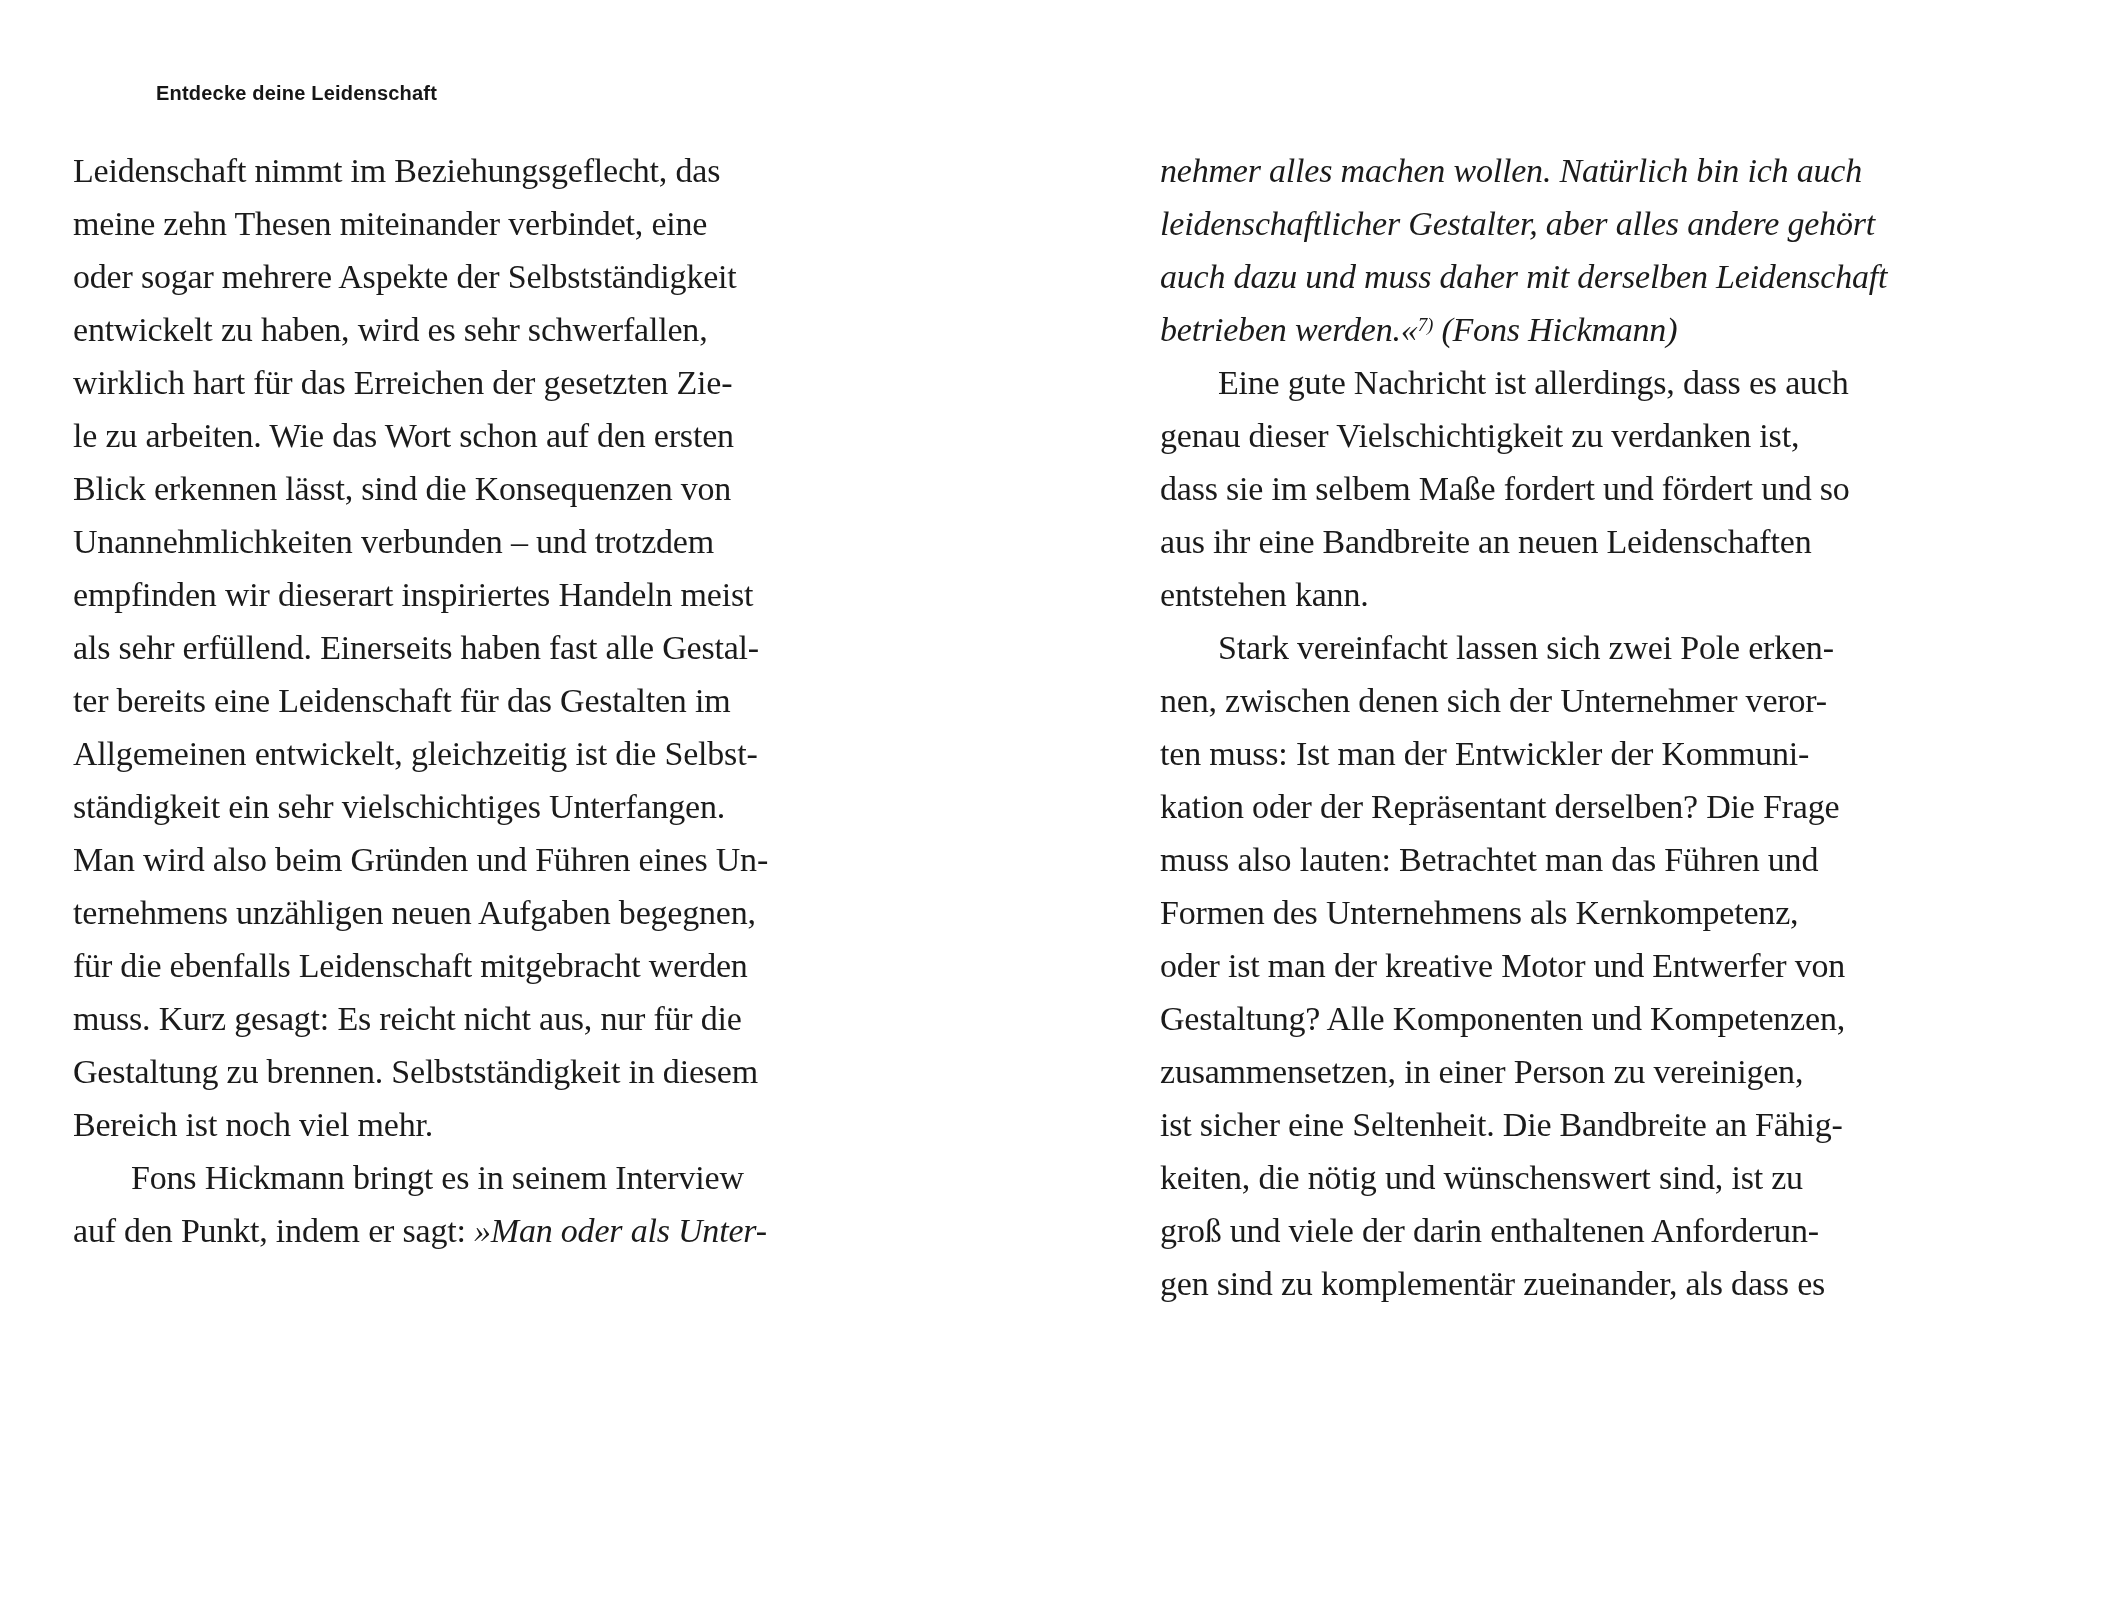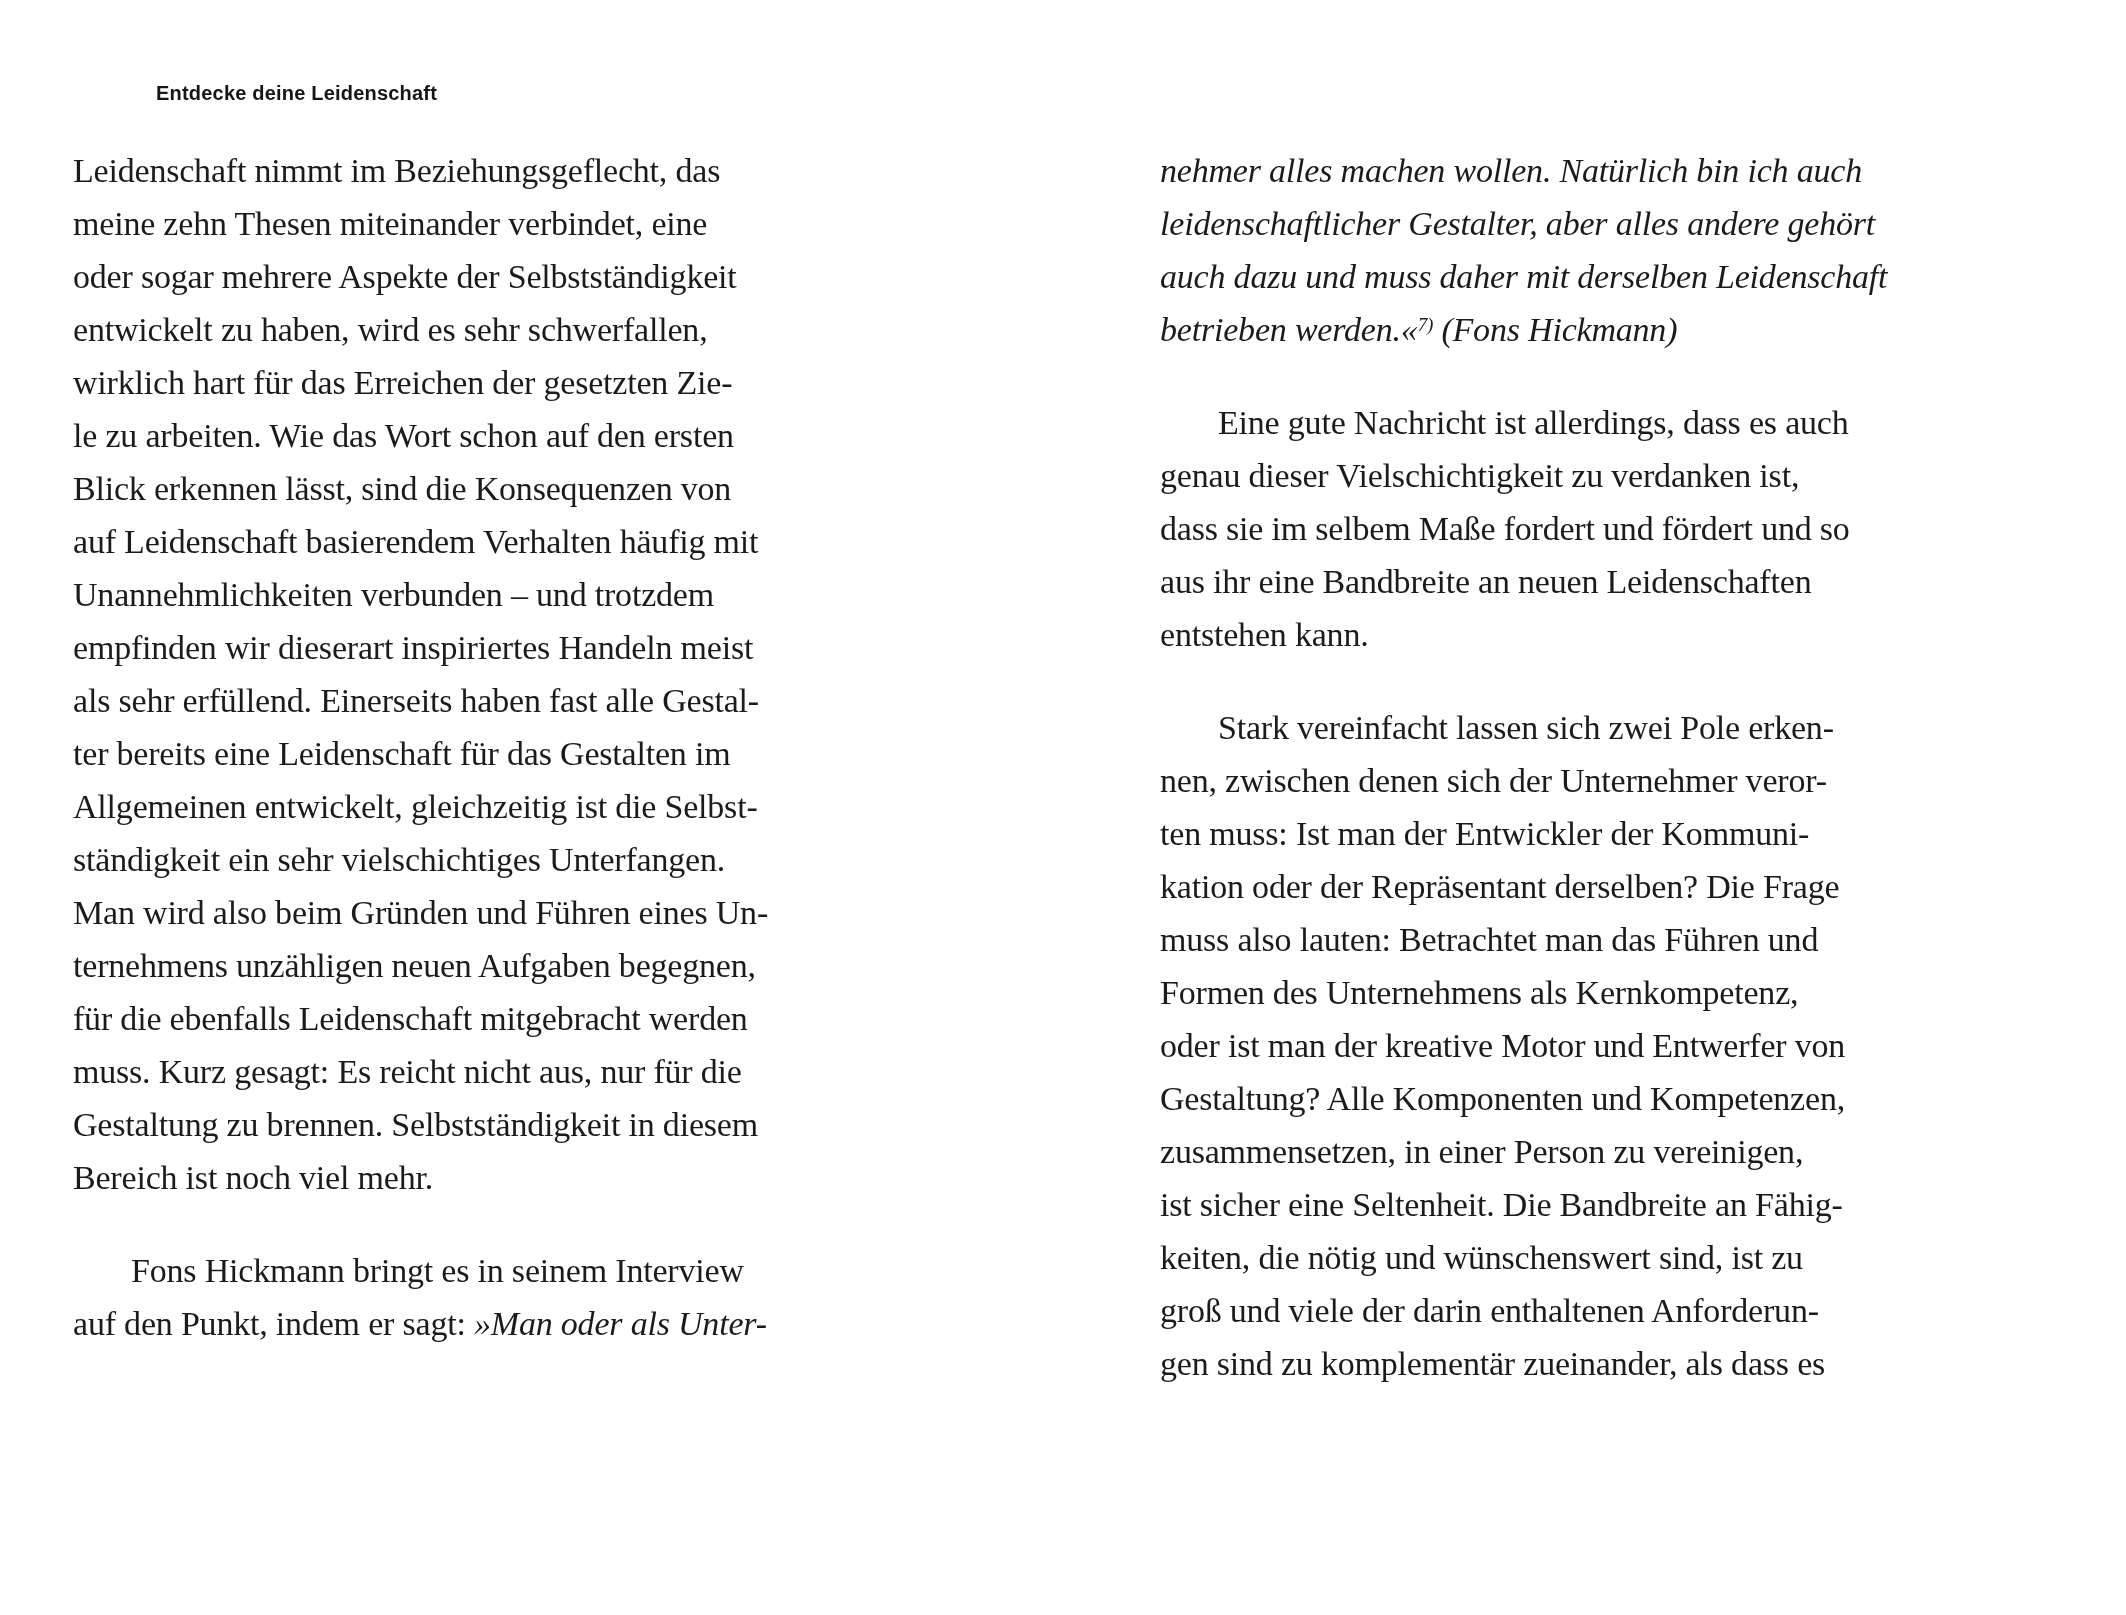--- a/index.html
+++ b/index.html
@@ -29,21 +29,21 @@
     position: absolute;
     top: 144px;
     font-size: 34px;
     line-height: 53px;
     letter-spacing: -0.2px;
   }
   .page-left  .textblock { left: 73px;  width: 900px; }
   .page-right .textblock { left: 97px;  width: 920px; }
 
   .line { white-space: pre; }
-  .indent { padding-left: 58px; margin-top: 40px; }
+  .indent { padding-left: 58px; }
   .italic { font-style: italic; }
   .fn {
     font-size: 0.56em;
     line-height: 0;
     vertical-align: baseline;
     position: relative;
     top: -0.55em;
   }
   .folio {
     position: absolute;
@@ -64,21 +64,20 @@
     <div class="running-header">Entdecke deine Leidenschaft</div>
 
     <div class="textblock">
       <div class="line">Leidenschaft nimmt im Beziehungsgeflecht, das</div>
       <div class="line">meine zehn Thesen miteinander verbindet, eine</div>
       <div class="line">oder sogar mehrere Aspekte der Selbstständigkeit</div>
       <div class="line">entwickelt zu haben, wird es sehr schwerfallen,</div>
       <div class="line">wirklich hart für das Erreichen der gesetzten Zie-</div>
       <div class="line">le zu arbeiten. Wie das Wort schon auf den ersten</div>
       <div class="line">Blick erkennen lässt, sind die Konsequenzen von</div>
-      <div class="line">auf Leidenschaft basierendem Verhalten häufig mit</div>
       <div class="line">Unannehmlichkeiten verbunden – und trotzdem</div>
       <div class="line">empfinden wir dieserart inspiriertes Handeln meist</div>
       <div class="line">als sehr erfüllend. Einerseits haben fast alle Gestal-</div>
       <div class="line">ter bereits eine Leidenschaft für das Gestalten im</div>
       <div class="line">Allgemeinen entwickelt, gleichzeitig ist die Selbst-</div>
       <div class="line">ständigkeit ein sehr vielschichtiges Unterfangen.</div>
       <div class="line">Man wird also beim Gründen und Führen eines Un-</div>
       <div class="line">ternehmens unzähligen neuen Aufgaben begegnen,</div>
       <div class="line">für die ebenfalls Leidenschaft mitgebracht werden</div>
       <div class="line">muss. Kurz gesagt: Es reicht nicht aus, nur für die</div>

